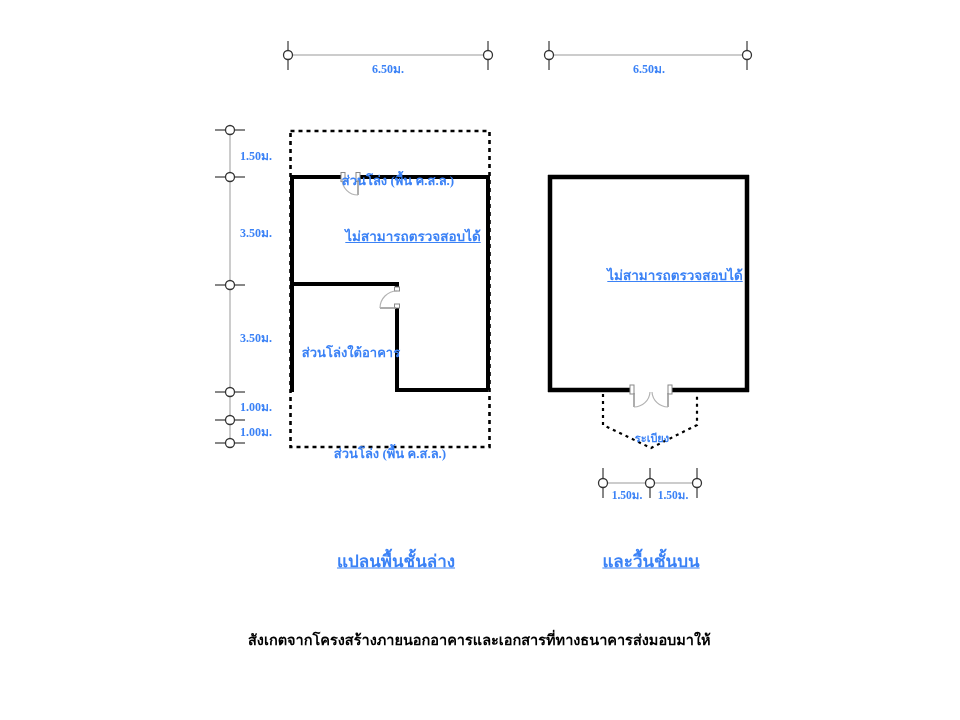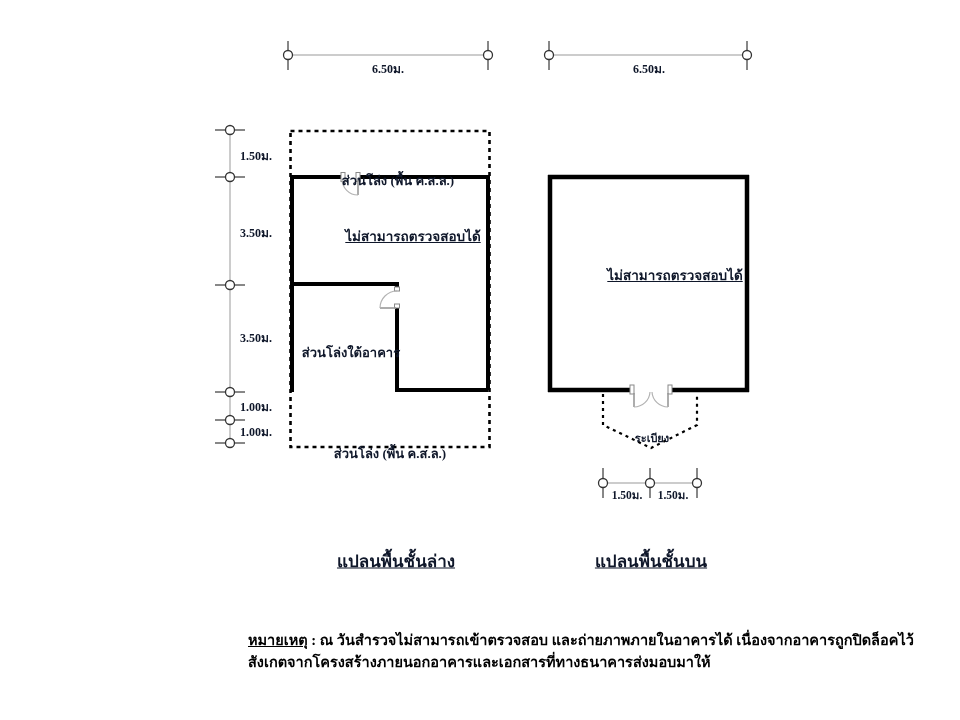--- a/index.html
+++ b/index.html
@@ -3,21 +3,21 @@
 <meta charset="utf-8">
 <style>
   html,body{margin:0;padding:0;background:#fff;}
   .sheet{
     position:relative;width:960px;height:720px;background:#ffffff;overflow:hidden;
     font-family:"Liberation Serif","DejaVu Serif",serif;color:#000;
   }
   .sheet svg{position:absolute;left:0;top:0;}
   .lbl{
     position:absolute;transform:translate(-50%,-50%);
-    white-space:nowrap;font-weight:bold;color:#0f172a;text-align:center;
+    white-space:nowrap;font-weight:bold;color:#3b82f6;text-align:center;
   }
   .dim{font-size:12px;}
   .dim-sm{font-size:11.5px;}
   .room{font-size:13px;margin-top:28px;}
   .room-u{font-size:13.5px;text-decoration:underline;margin-left:26px;}
   .plan-title{font-size:17px;text-decoration:underline;text-align:right;}
   .note{
     position:absolute;left:248px;top:629px;width:480px;
     font-size:14.5px;font-weight:bold;line-height:22px;white-space:nowrap;
   }
@@ -140,22 +140,19 @@
   <div class="lbl room" style="left:351px;top:324px">ส่วนโล่งใต้อาคาร</div>
   <div class="lbl room" style="left:390px;top:425px">ส่วนโล่ง (พื้น ค.ส.ล.)</div>
 
   <div class="lbl room-u" style="left:649px;top:275px">ไม่สามารถตรวจสอบได้</div>
   <div class="lbl room" style="left:652px;top:410px;font-size:11px">ระเบียง</div>
 
   <div class="lbl dim-sm" style="left:627px;top:495px">1.50ม.</div>
   <div class="lbl dim-sm" style="left:673px;top:495px">1.50ม.</div>
 
   <div class="lbl plan-title" style="left:396px;top:560px">แปลนพื้นชั้นล่าง</div>
-  <div class="lbl plan-title" style="left:651px;top:560px">แปลนพื้นชั้นบน</div>
+  <div class="lbl plan-title" style="left:651px;top:560px">และวื้นชั้นบน</div>
 
   <div class="note">
-    <div>
-      <span class="u">หมายเหตุ</span><span> : ณ วันสำรวจไม่สามารถเข้าตรวจสอบ  และถ่ายภาพภายในอาคารได้ เนื่องจากอาคารถูกปิดล็อคไว้</span>
-    </div>
     <div>สังเกตจากโครงสร้างภายนอกอาคารและเอกสารที่ทางธนาคารส่งมอบมาให้</div>
   </div>
 
 </div>
 
 </body></html>

